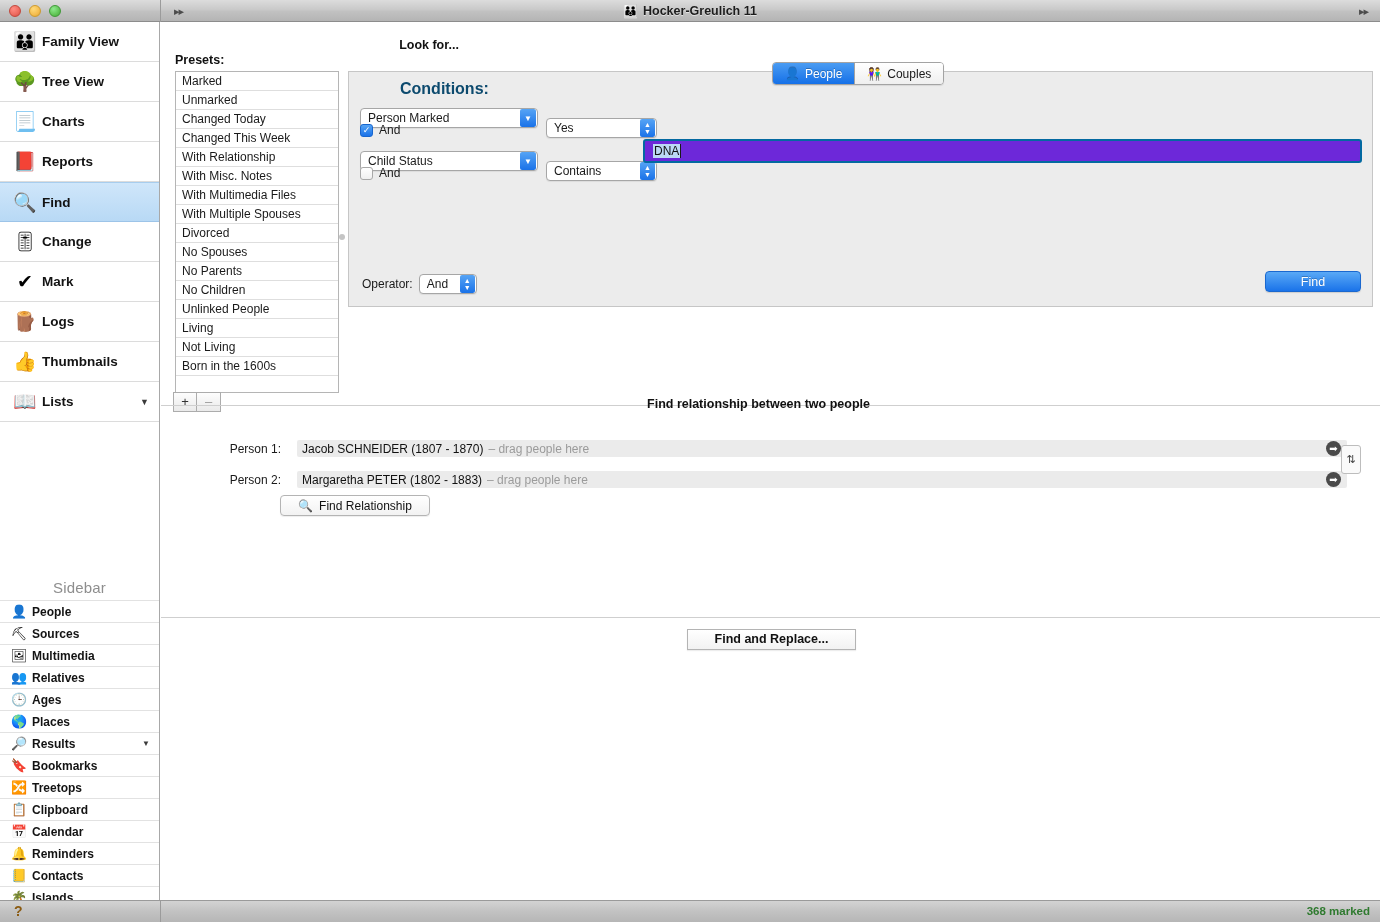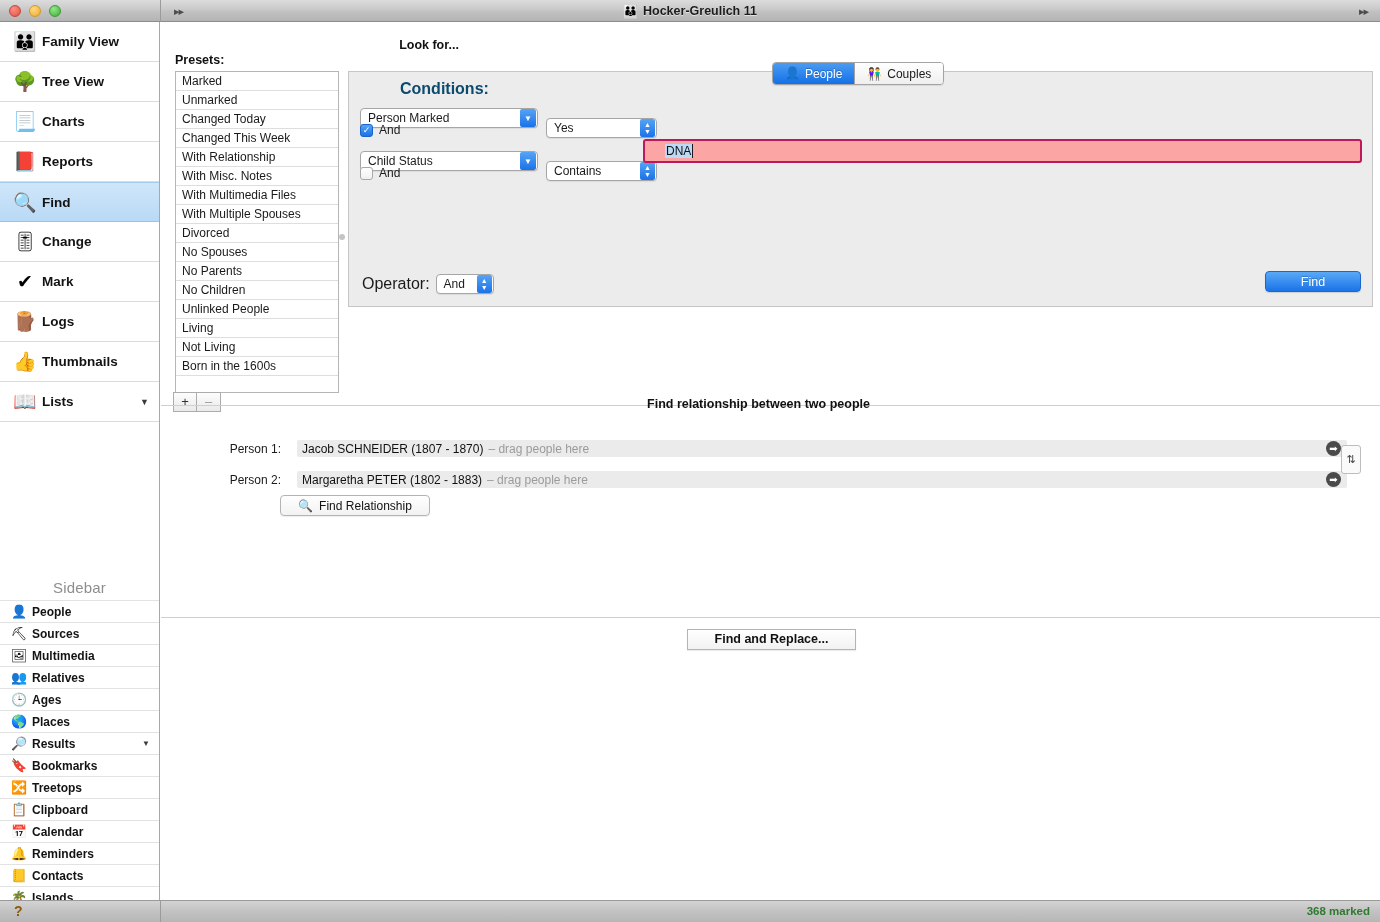--- a/index.html
+++ b/index.html
@@ -185,30 +185,30 @@
   }
   .chk.on {
     background: linear-gradient(to bottom, #56a4f5, #1a72e8);
     border-color: #1766cf; color: #fff; font-size: 9px; line-height: 11px;
     text-align: center;
   }
   .and-txt { font-size: 12px; color: #1a1a1a; }
 
   .value-input {
     position: absolute; left: 294px; top: 67px; width: 719px; height: 24px;
-    background: #fca5a5; border: 2px solid #be185d; border-radius: 3px;
-    display: flex; align-items: center; padding-left: 20px;
+    background: #6d28d9; border: 2px solid #0369a1; border-radius: 3px;
+    display: flex; align-items: center; padding-left: 8px;
   }
   .value-input .sel {
     font-size: 12px; color: #111; background: #bcd9f5; padding: 0 1px;
   }
   .caret-bar { width: 1px; height: 14px; background: #1a1a1a; margin-left: 0px; }
 
   .operator-wrap { position: absolute; left: 13px; top: 202px; display: flex; align-items: center; gap: 6px; }
-  .operator-lbl { font-size: 16px; color: #1a1a1a; }
+  .operator-lbl { font-size: 12px; color: #1a1a1a; }
 
   .find-btn {
     position: absolute; right: 11px; top: 199px;
     width: 96px; height: 21px; border-radius: 4px;
     background: linear-gradient(to bottom, #5aa9f6, #1a73e9);
     border: 1px solid #1a68cf;
     color: #fff; font-size: 12.5px; text-align: center; line-height: 20px;
     text-shadow: 0 -1px 0 rgba(0,0,0,.22);
     box-shadow: 0 1px 1px rgba(0,0,0,.13);
   }

